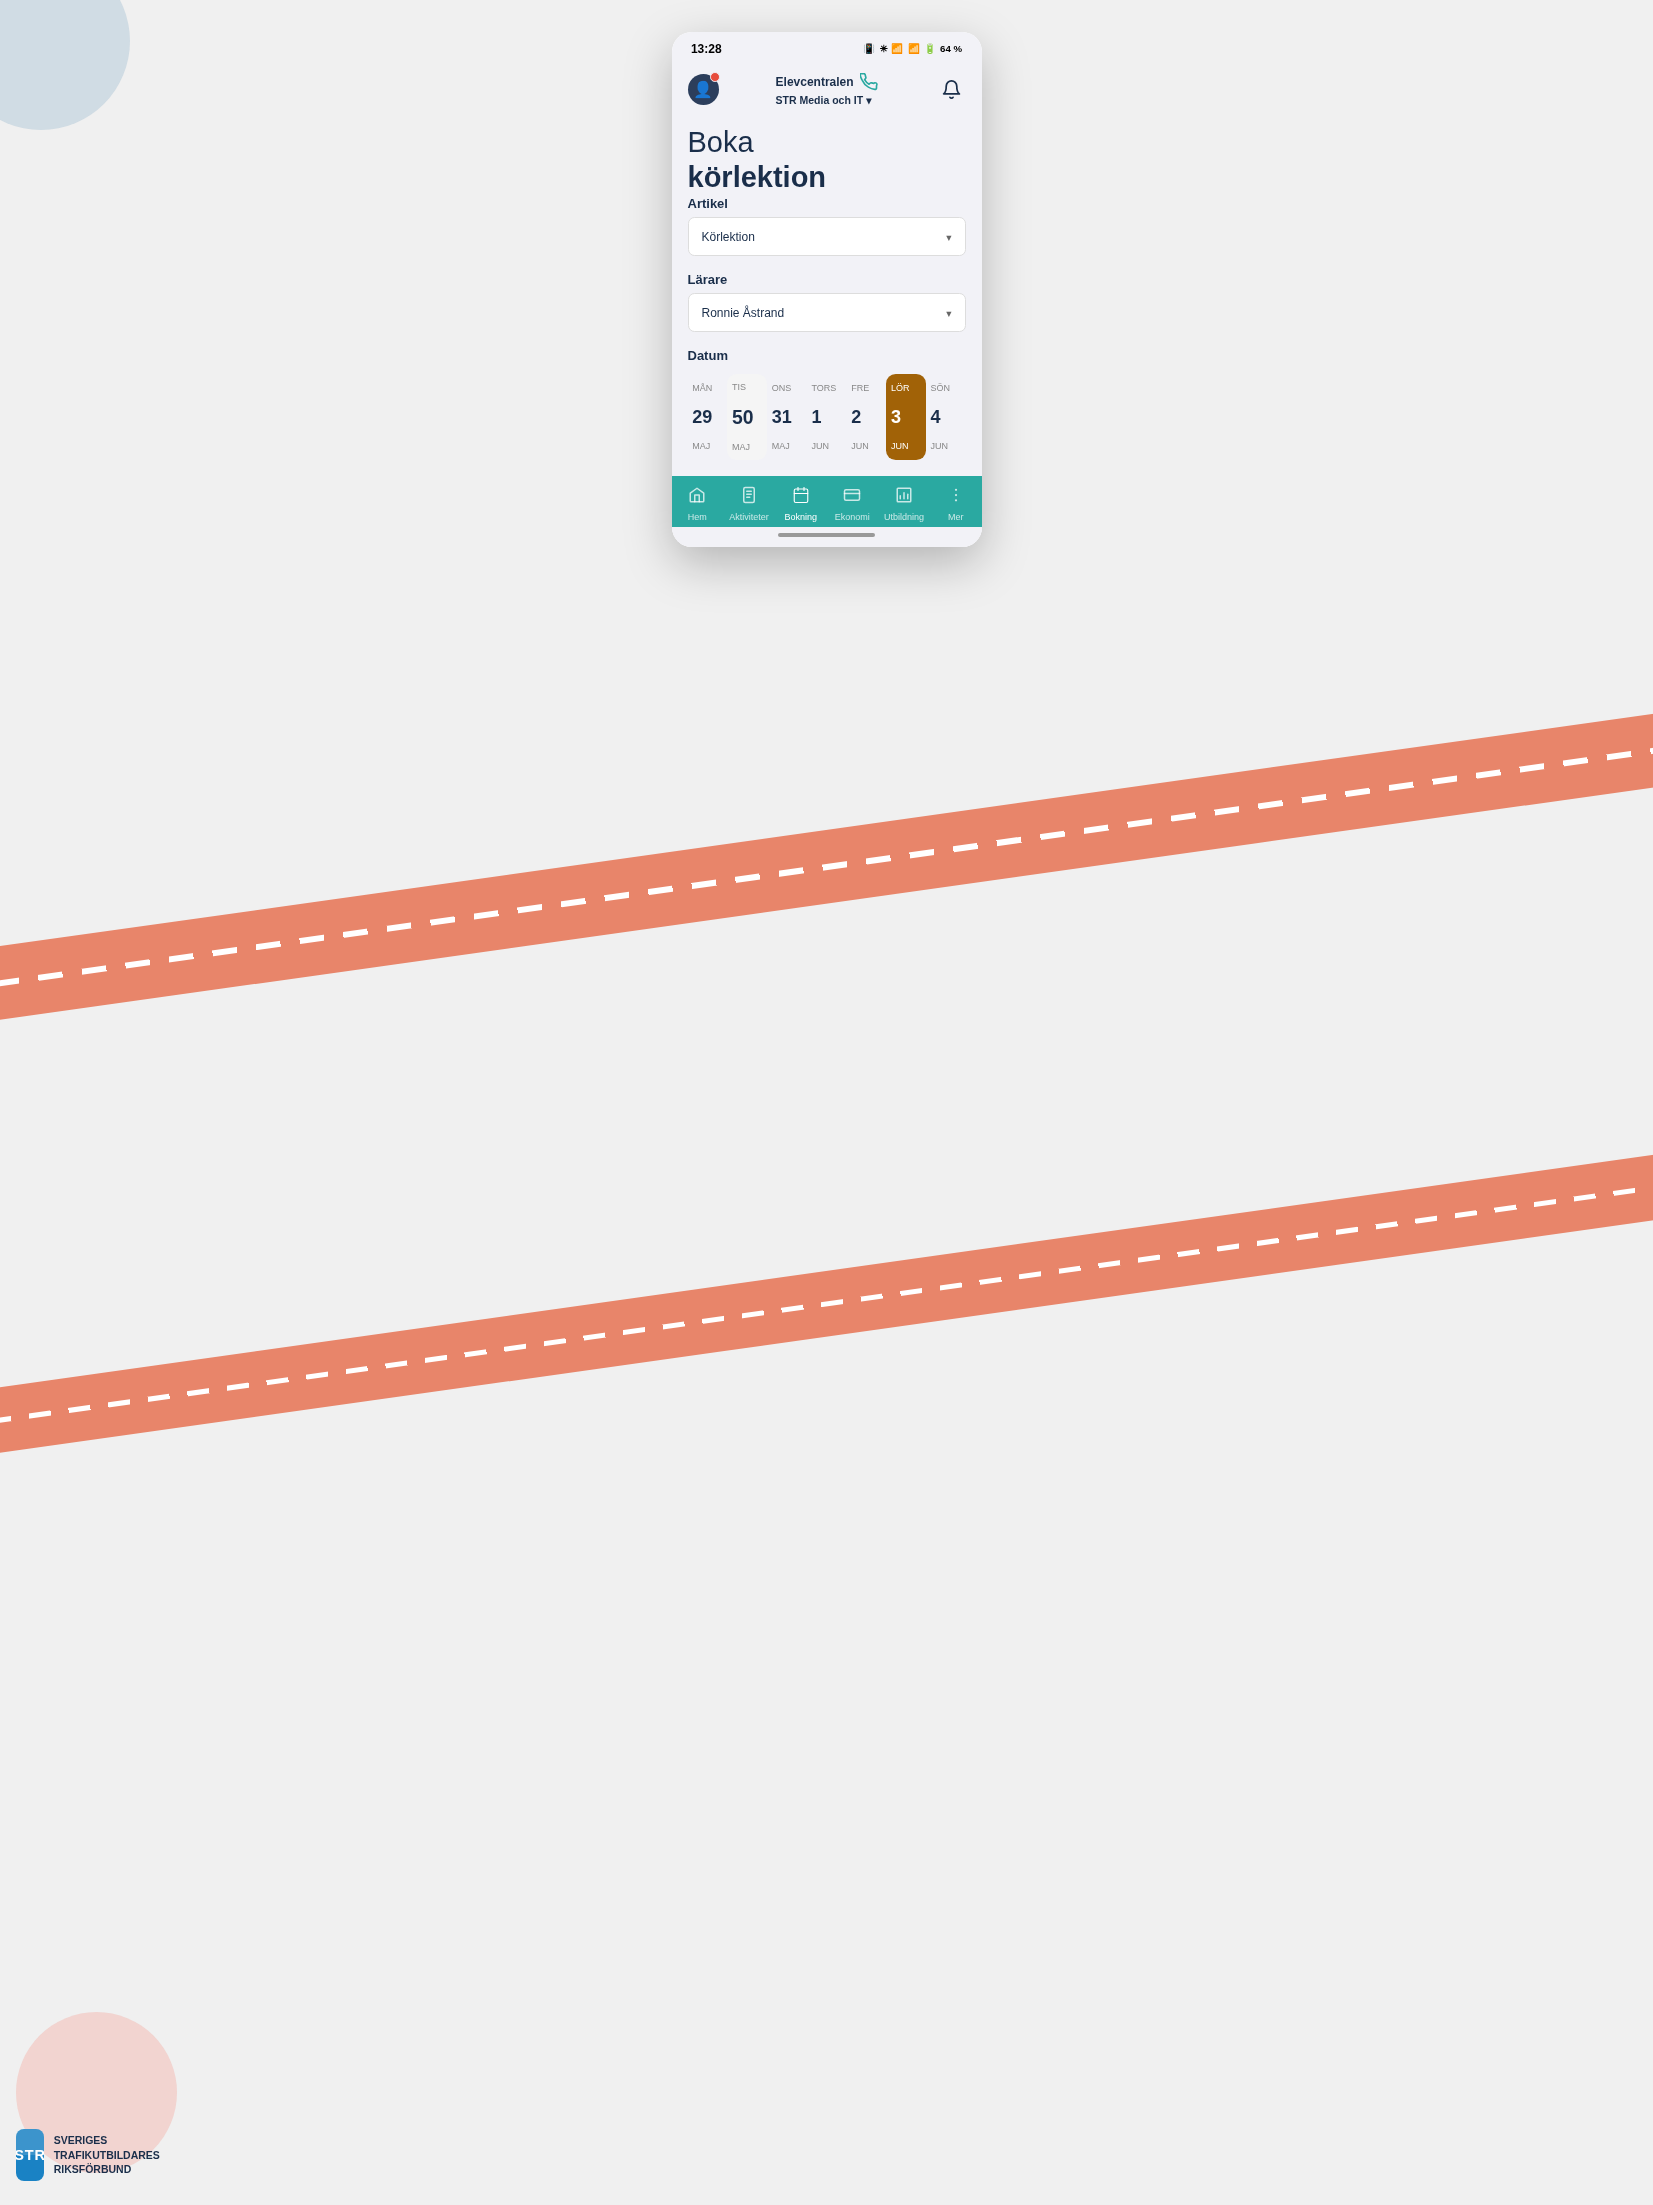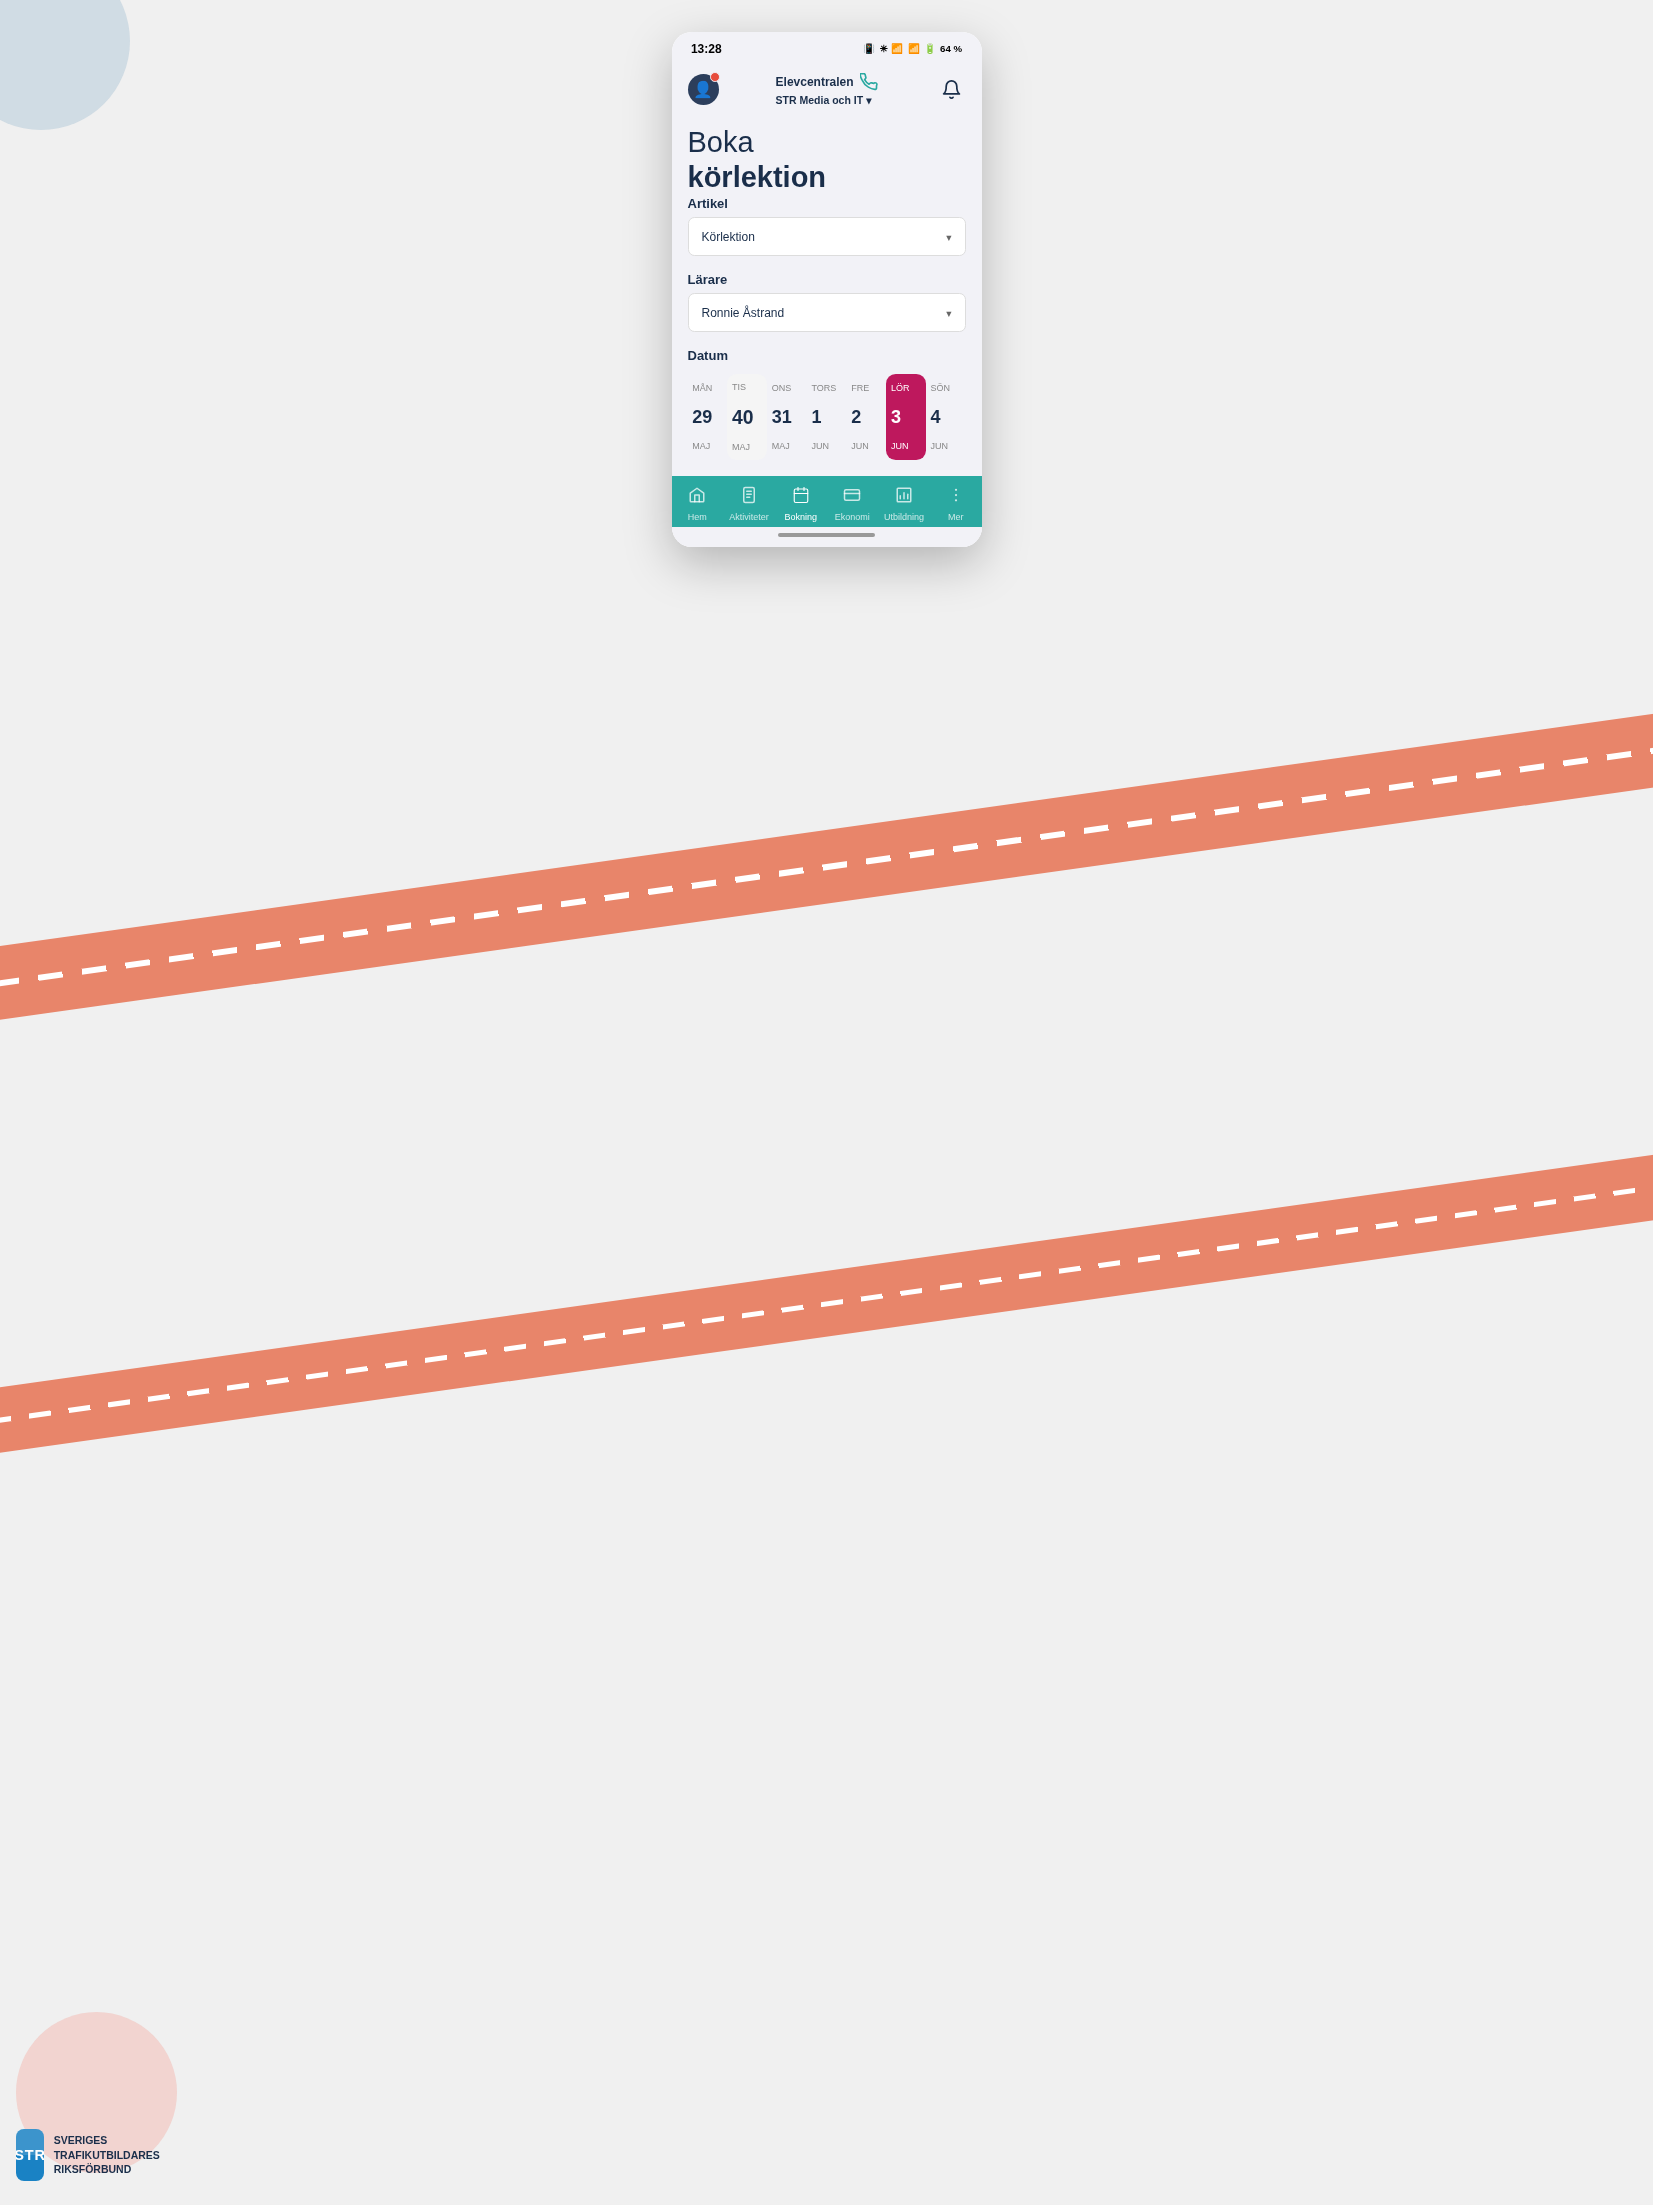--- a/index.html
+++ b/index.html
@@ -294,21 +294,21 @@
       flex-direction: column;
       align-items: flex-start;
       justify-content: center;
       padding: 8px 4.8px;
       flex: 1;
       cursor: pointer;
       border-radius: 6.5px;
       gap: 12px;
     }
     .date-item.selected {
-      background: #be185d;
+      background: #a16207;
       border-radius: 9.7px;
     }
     .date-item.highlighted {
       background: #f5f5f5;
       border-radius: 9.7px;
     }
     .date-day-name {
       font-size: 9px;
       font-weight: 500;
       color: #888;
@@ -505,21 +505,21 @@
       <div class="form-group">
         <div class="date-section-label">Datum</div>
         <div class="date-row" id="date-row">
         <div class="date-item">
       <span class="date-day-name">MÅN</span>
       <span class="date-num">29</span>
       <span class="date-month">MAJ</span>
     </div>
             <div class="date-item highlighted">
       <span class="date-day-name">TIS</span>
-      <span class="date-num">40</span>
+      <span class="date-num">50</span>
       <span class="date-month">MAJ</span>
     </div>
             <div class="date-item">
       <span class="date-day-name">ONS</span>
       <span class="date-num">31</span>
       <span class="date-month">MAJ</span>
     </div>
             <div class="date-item">
       <span class="date-day-name">TORS</span>
       <span class="date-num">1</span>

